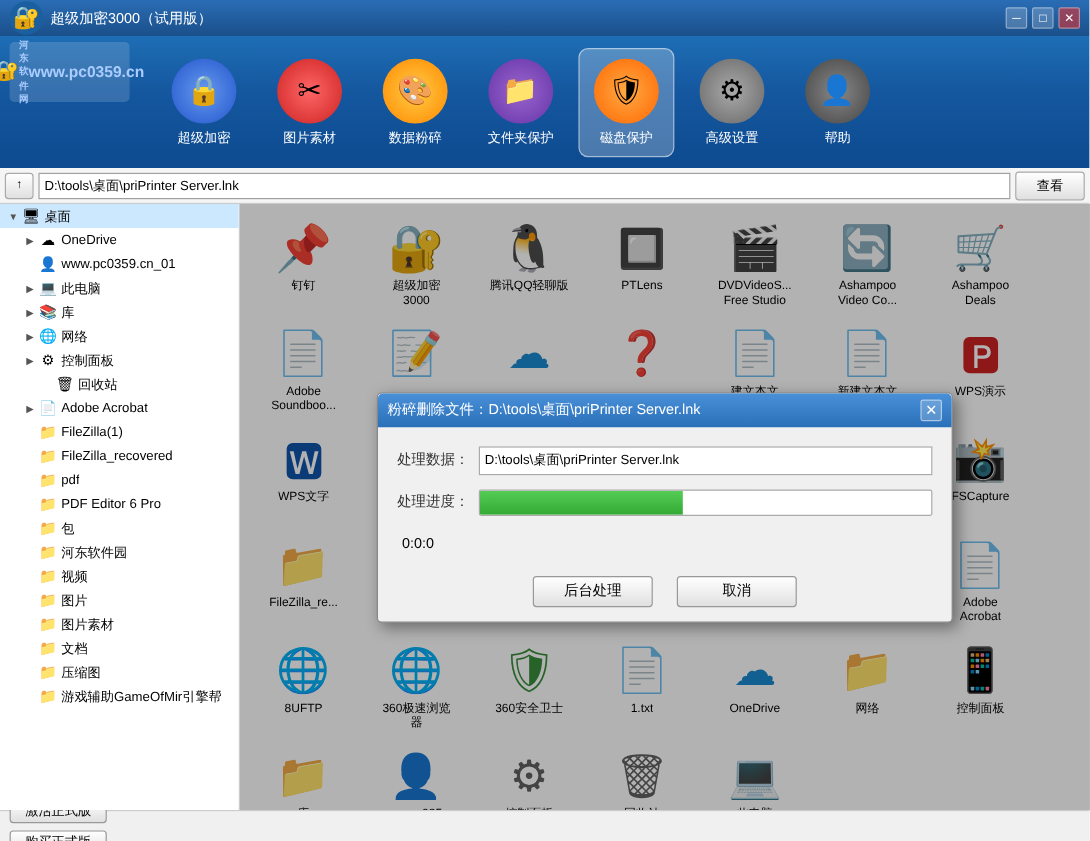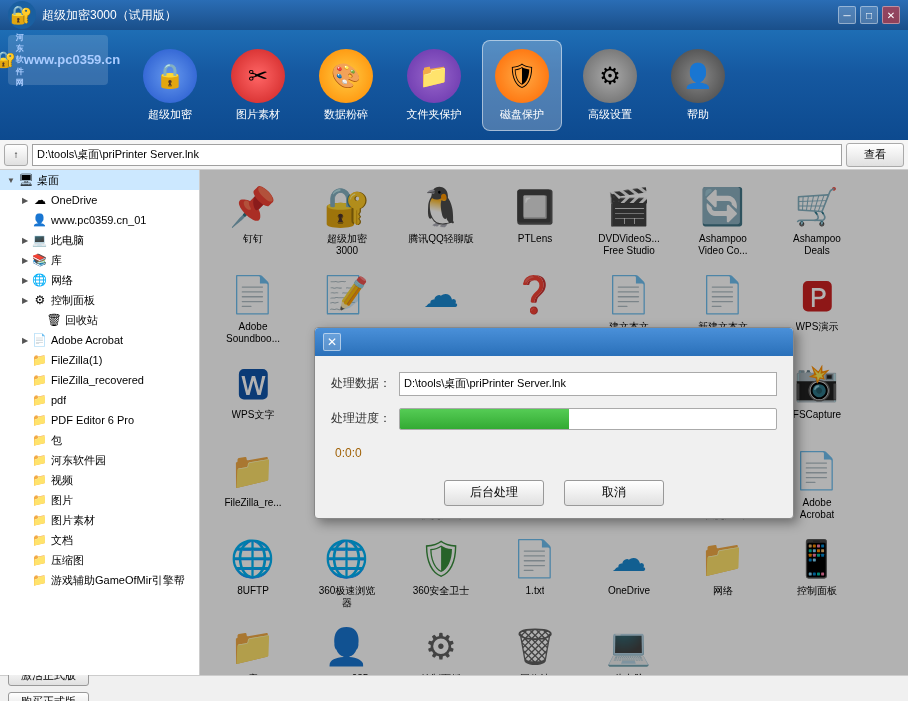--- a/index.html
+++ b/index.html
@@ -308,21 +308,21 @@
       border-radius: 2px;
       overflow: hidden;
     }
     .progress-bar {
       height: 100%;
       background: linear-gradient(to bottom, #55cc55, #33aa33);
       width: 45%;
     }
     .modal-timer {
       font-size: 12px;
-      color: #a16207;
+      color: #000000;
       min-width: 40px;
     }
     .modal-footer {
       display: flex;
       justify-content: center;
       gap: 20px;
       padding-bottom: 12px;
     }
     .modal-btn {
       width: 100px;
@@ -688,20 +688,21 @@
       <div class="file-label">回收站</div>
     </div>
     <div class="file-item">
       <div class="file-icon" style="color:#616161;font-size:36px;">💻</div>
       <div class="file-label">此电脑</div>
     </div>
 
     <div class="modal-overlay">
       <div class="modal">
         <div class="modal-title-bar">
+          <span>粉碎删除文件：D:\tools\桌面\priPrinter Server.lnk</span>
           <button class="modal-close-btn">✕</button>
         </div>
         <div class="modal-body">
           <div class="modal-row">
             <span class="modal-label">处理数据：</span>
             <input class="modal-input" value="D:\tools\桌面\priPrinter Server.lnk" readonly="" style="">
           </div>
           <div class="modal-row">
             <span class="modal-label">处理进度：</span>
             <div class="progress-container">

